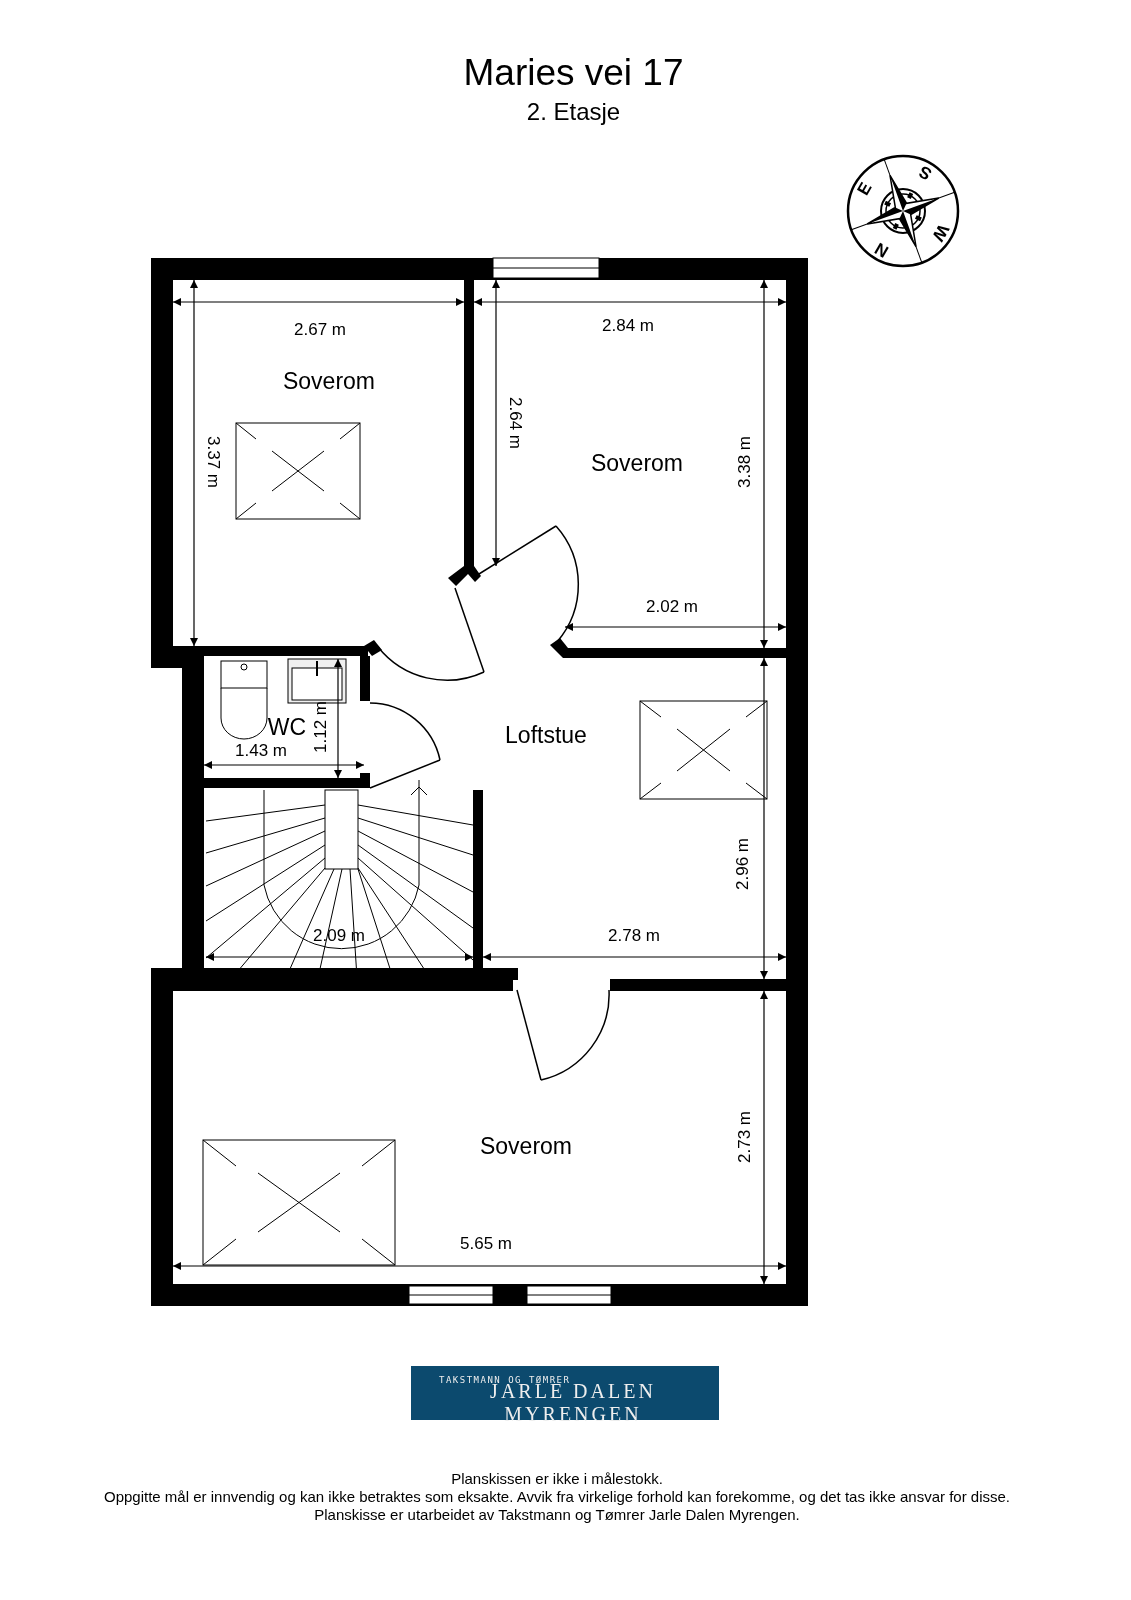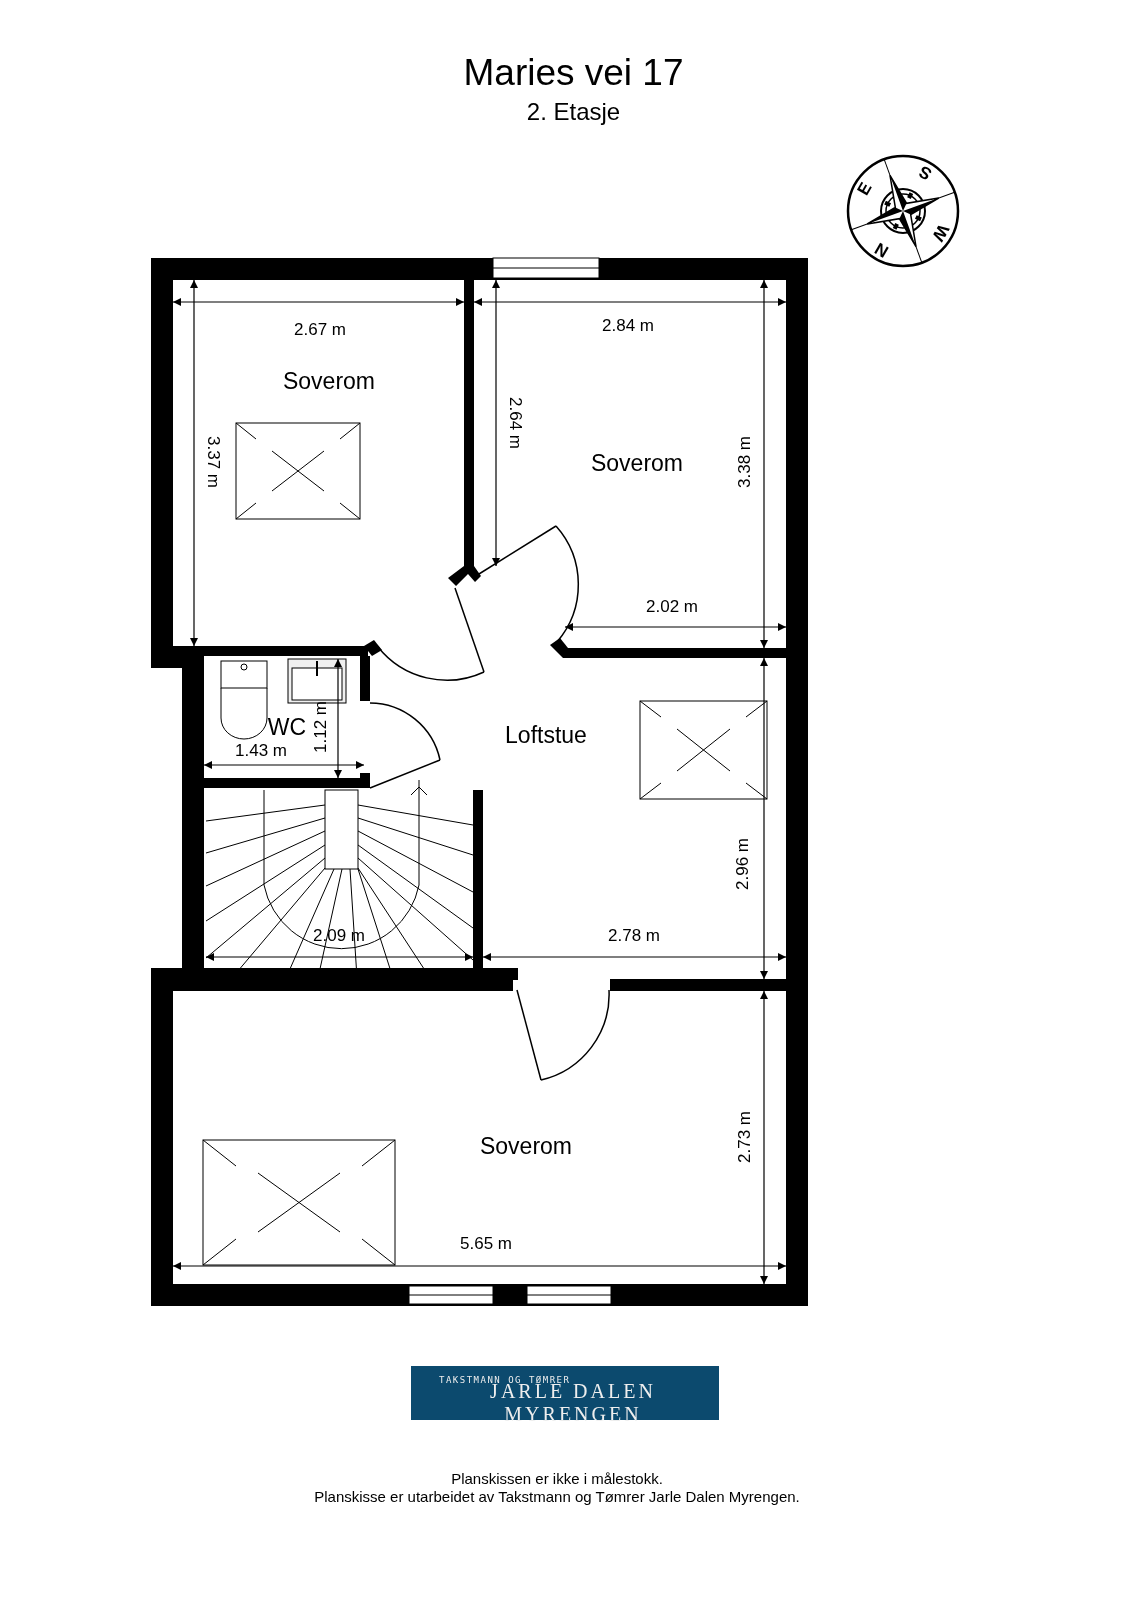--- a/index.html
+++ b/index.html
@@ -215,14 +215,15 @@
   <text class="dim" x="486" y="1249" text-anchor="middle">5.65 m</text>
 </svg>
 
 <div class="logo">
   <span class="l1">TAKSTMANN OG TØMRER</span>
   <span class="l2">JARLE DALEN MYRENGEN</span>
 </div>
 
 <div class="foot">
   <div>Planskissen er ikke i målestokk.</div>
+  <div>Oppgitte mål er innvendig og kan ikke betraktes som eksakte. Avvik fra virkelige forhold kan forekomme, og det tas ikke ansvar for disse.</div>
   <div>Planskisse er utarbeidet av Takstmann og Tømrer Jarle Dalen Myrengen.</div>
 </div>
 
 </body></html>

